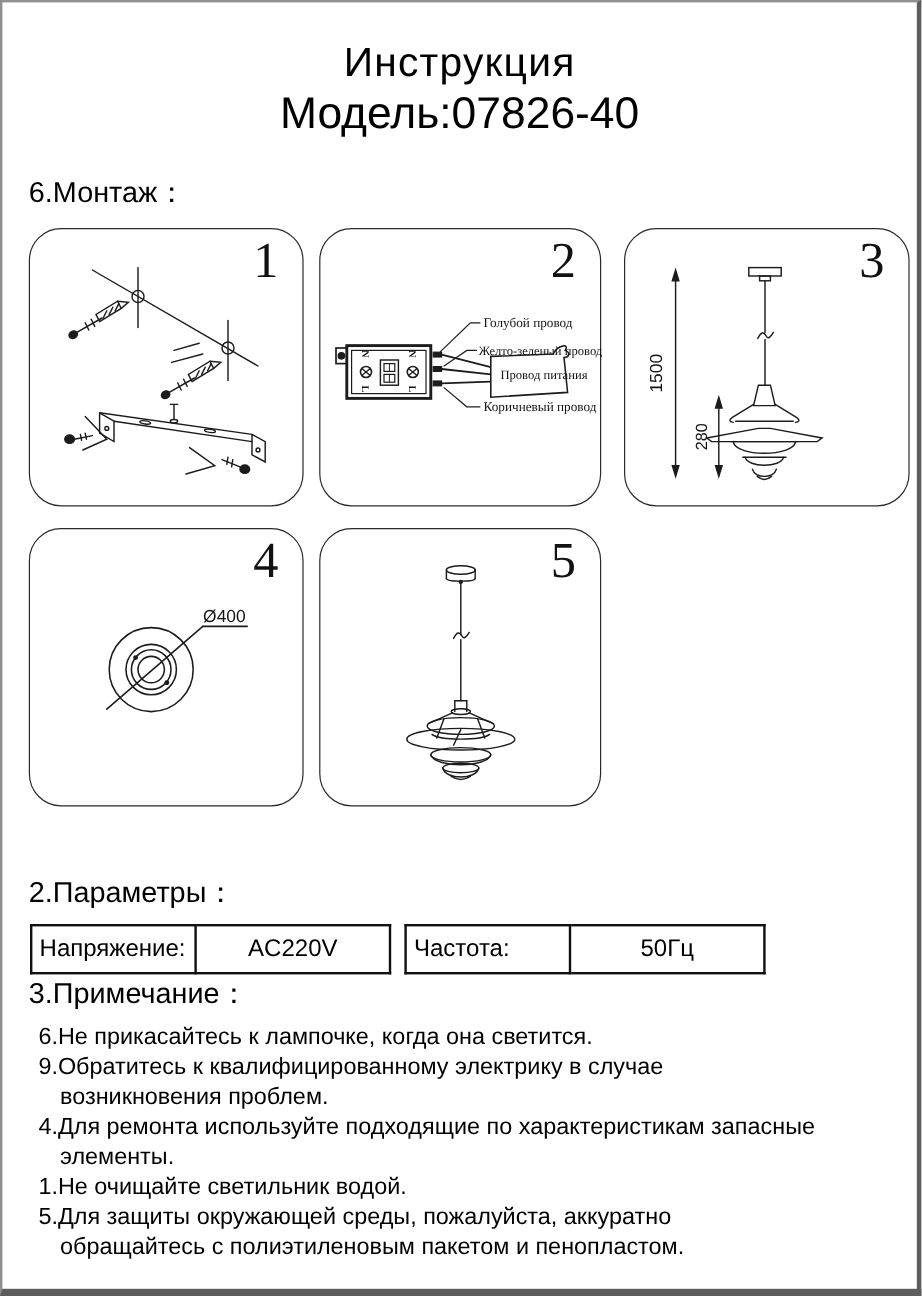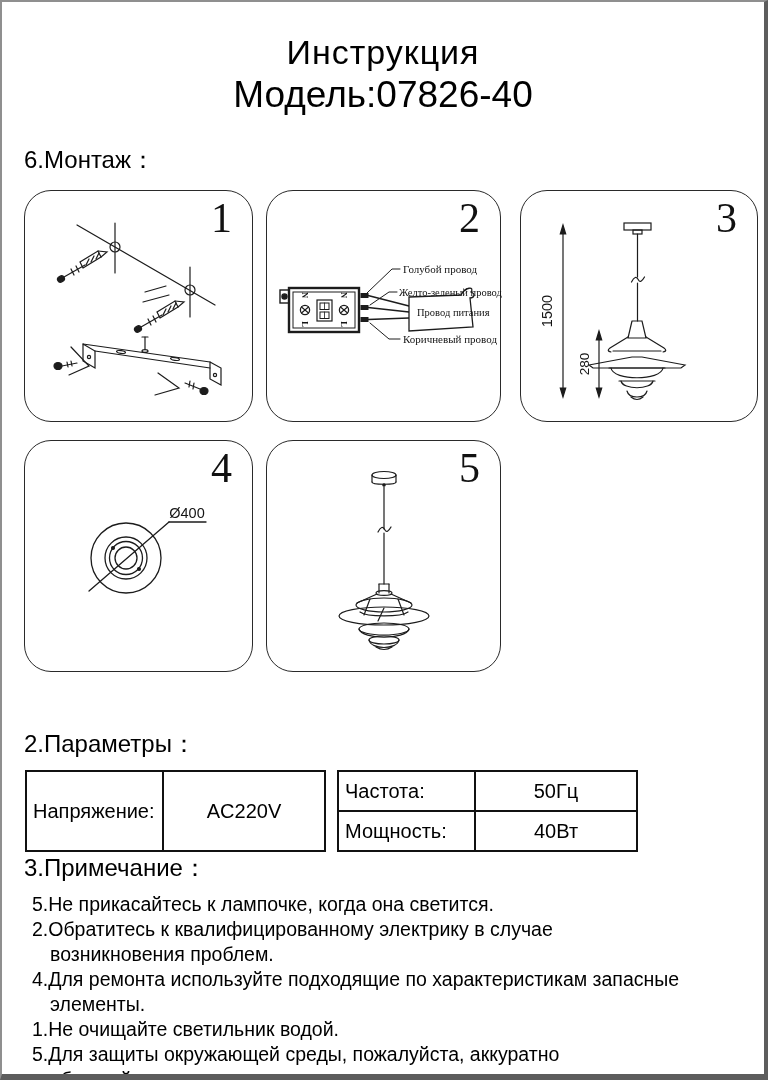--- a/index.html
+++ b/index.html
@@ -282,31 +282,27 @@
       </tr>
     </tbody>
       </table>
     <div class="tbl-gap"></div>
     <table class="ptable">
       <tbody>
           <tr>
         <td class="lab">Частота:</td>
         <td class="val">50Гц</td>
       </tr>
-      <tr>
-        <td class="lab">Мощность:</td>
-        <td class="val">40Вт</td>
-      </tr>
     </tbody>
       </table>
   </div>
 
   <div class="sec-head sec-notes">3.Примечание：</div>
 
   <div class="notes">
-    <div class="note">5.Не прикасайтесь к лампочке, когда она светится.</div>
-    <div class="note">2.Обратитесь к квалифицированному электрику в случае возникновения проблем.</div>
+    <div class="note">6.Не прикасайтесь к лампочке, когда она светится.</div>
+    <div class="note">9.Обратитесь к квалифицированному электрику в случае возникновения проблем.</div>
     <div class="note">4.Для ремонта используйте подходящие по характеристикам запасные элементы.</div>
     <div class="note">1.Не очищайте светильник водой.</div>
     <div class="note">5.Для защиты окружающей среды, пожалуйста, аккуратно обращайтесь с полиэтиленовым пакетом и пенопластом.</div>
   </div>
 
 </div>
 
 </body></html>

